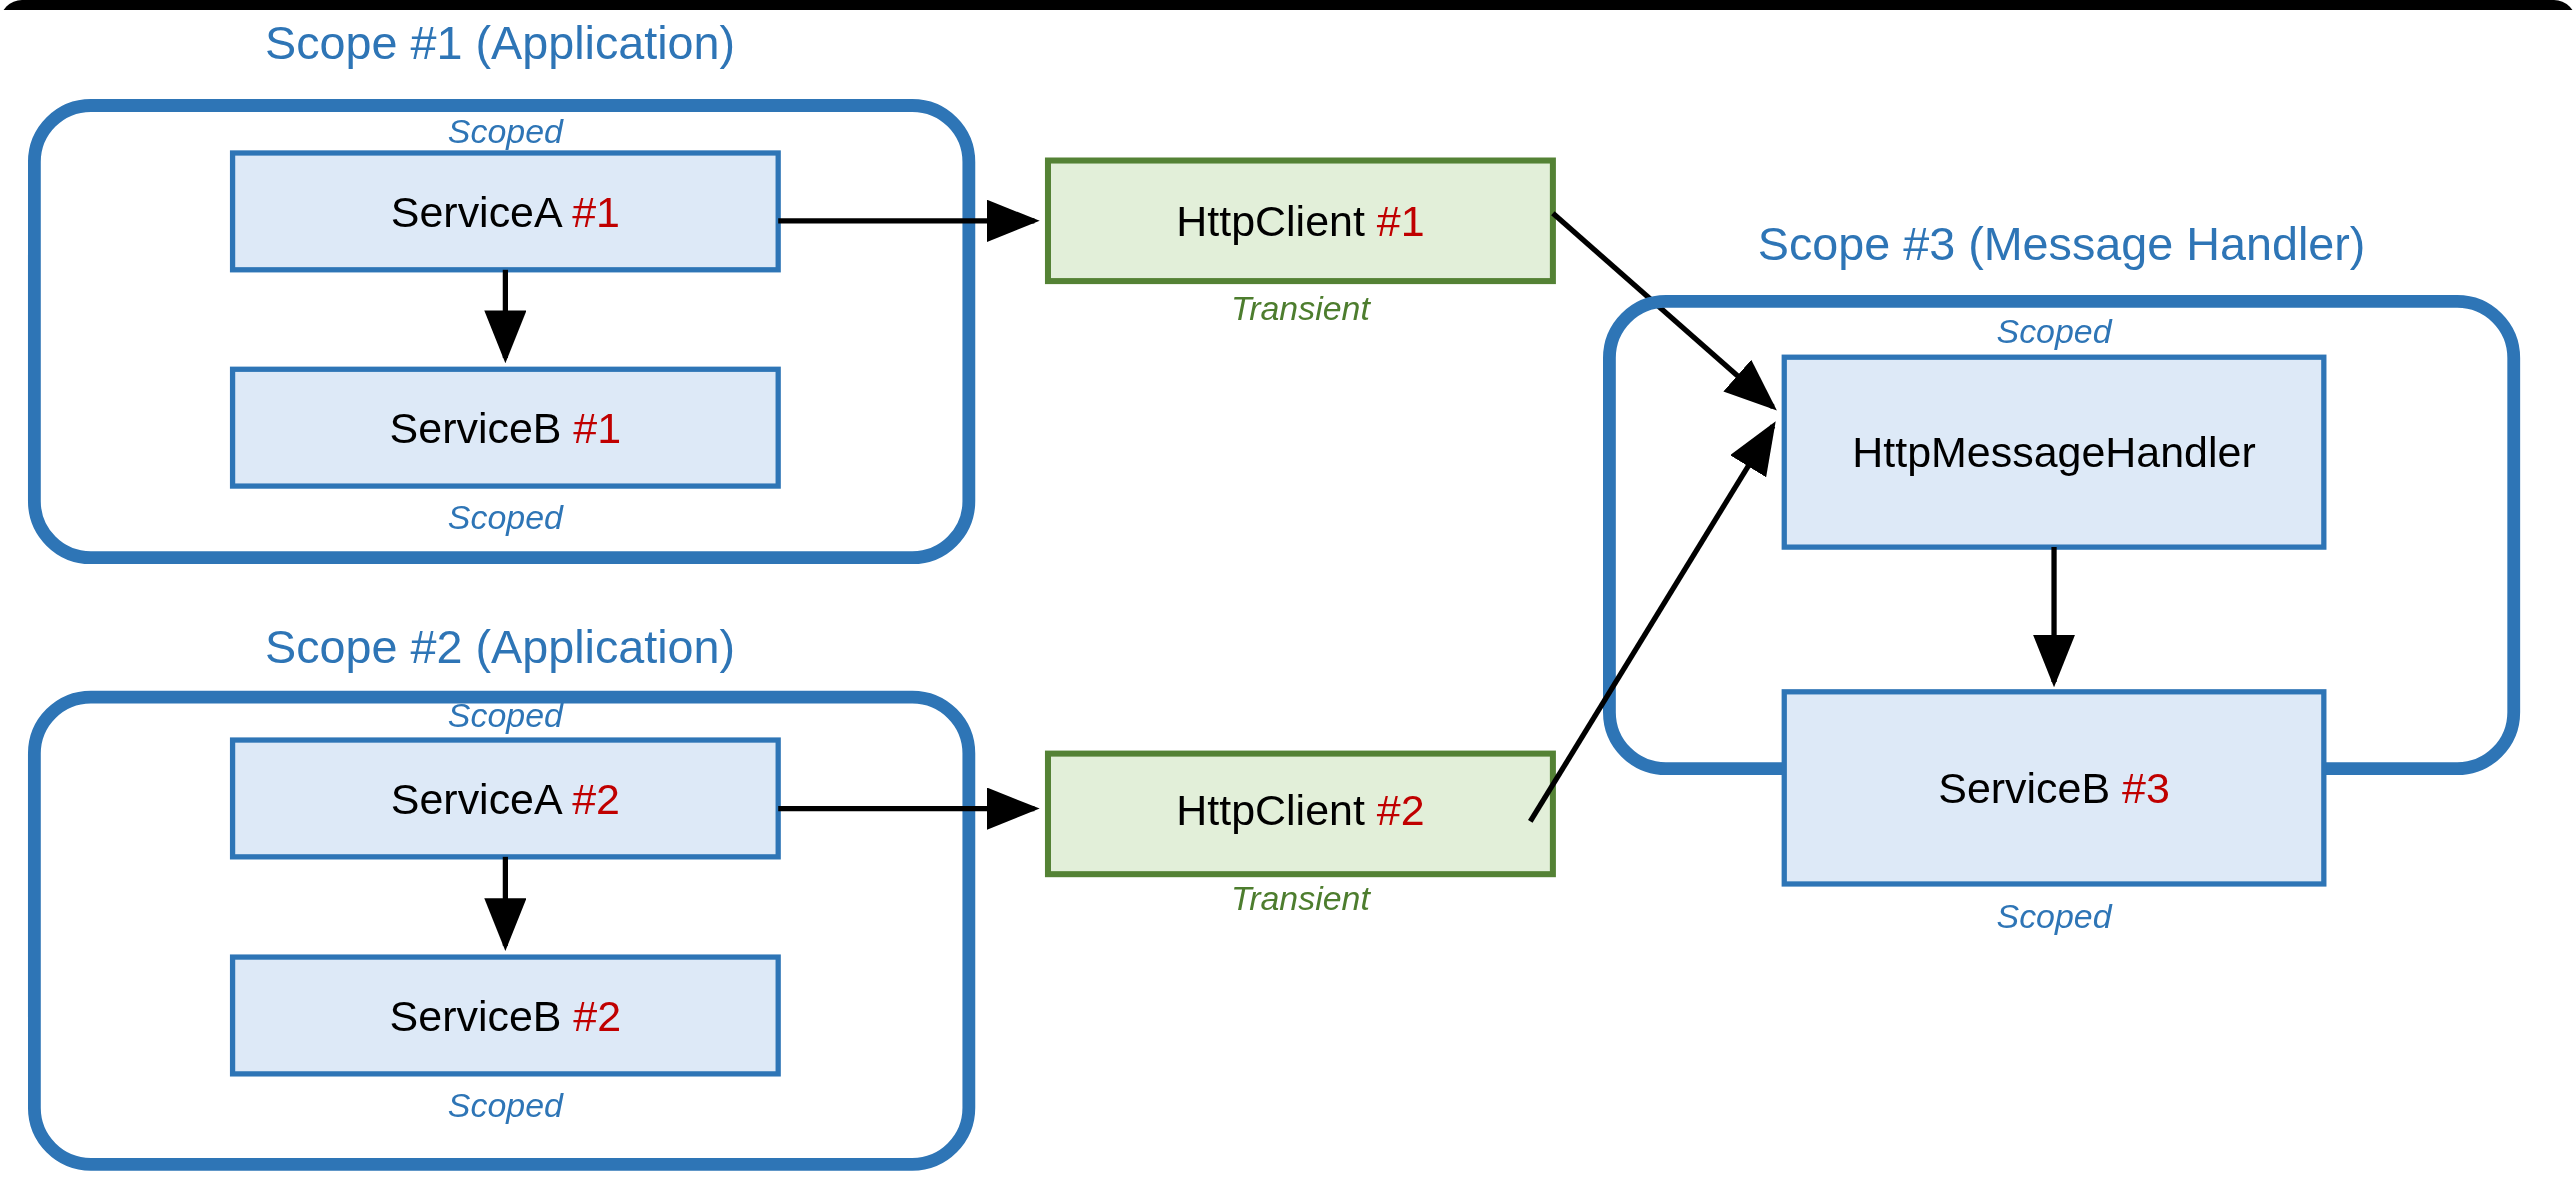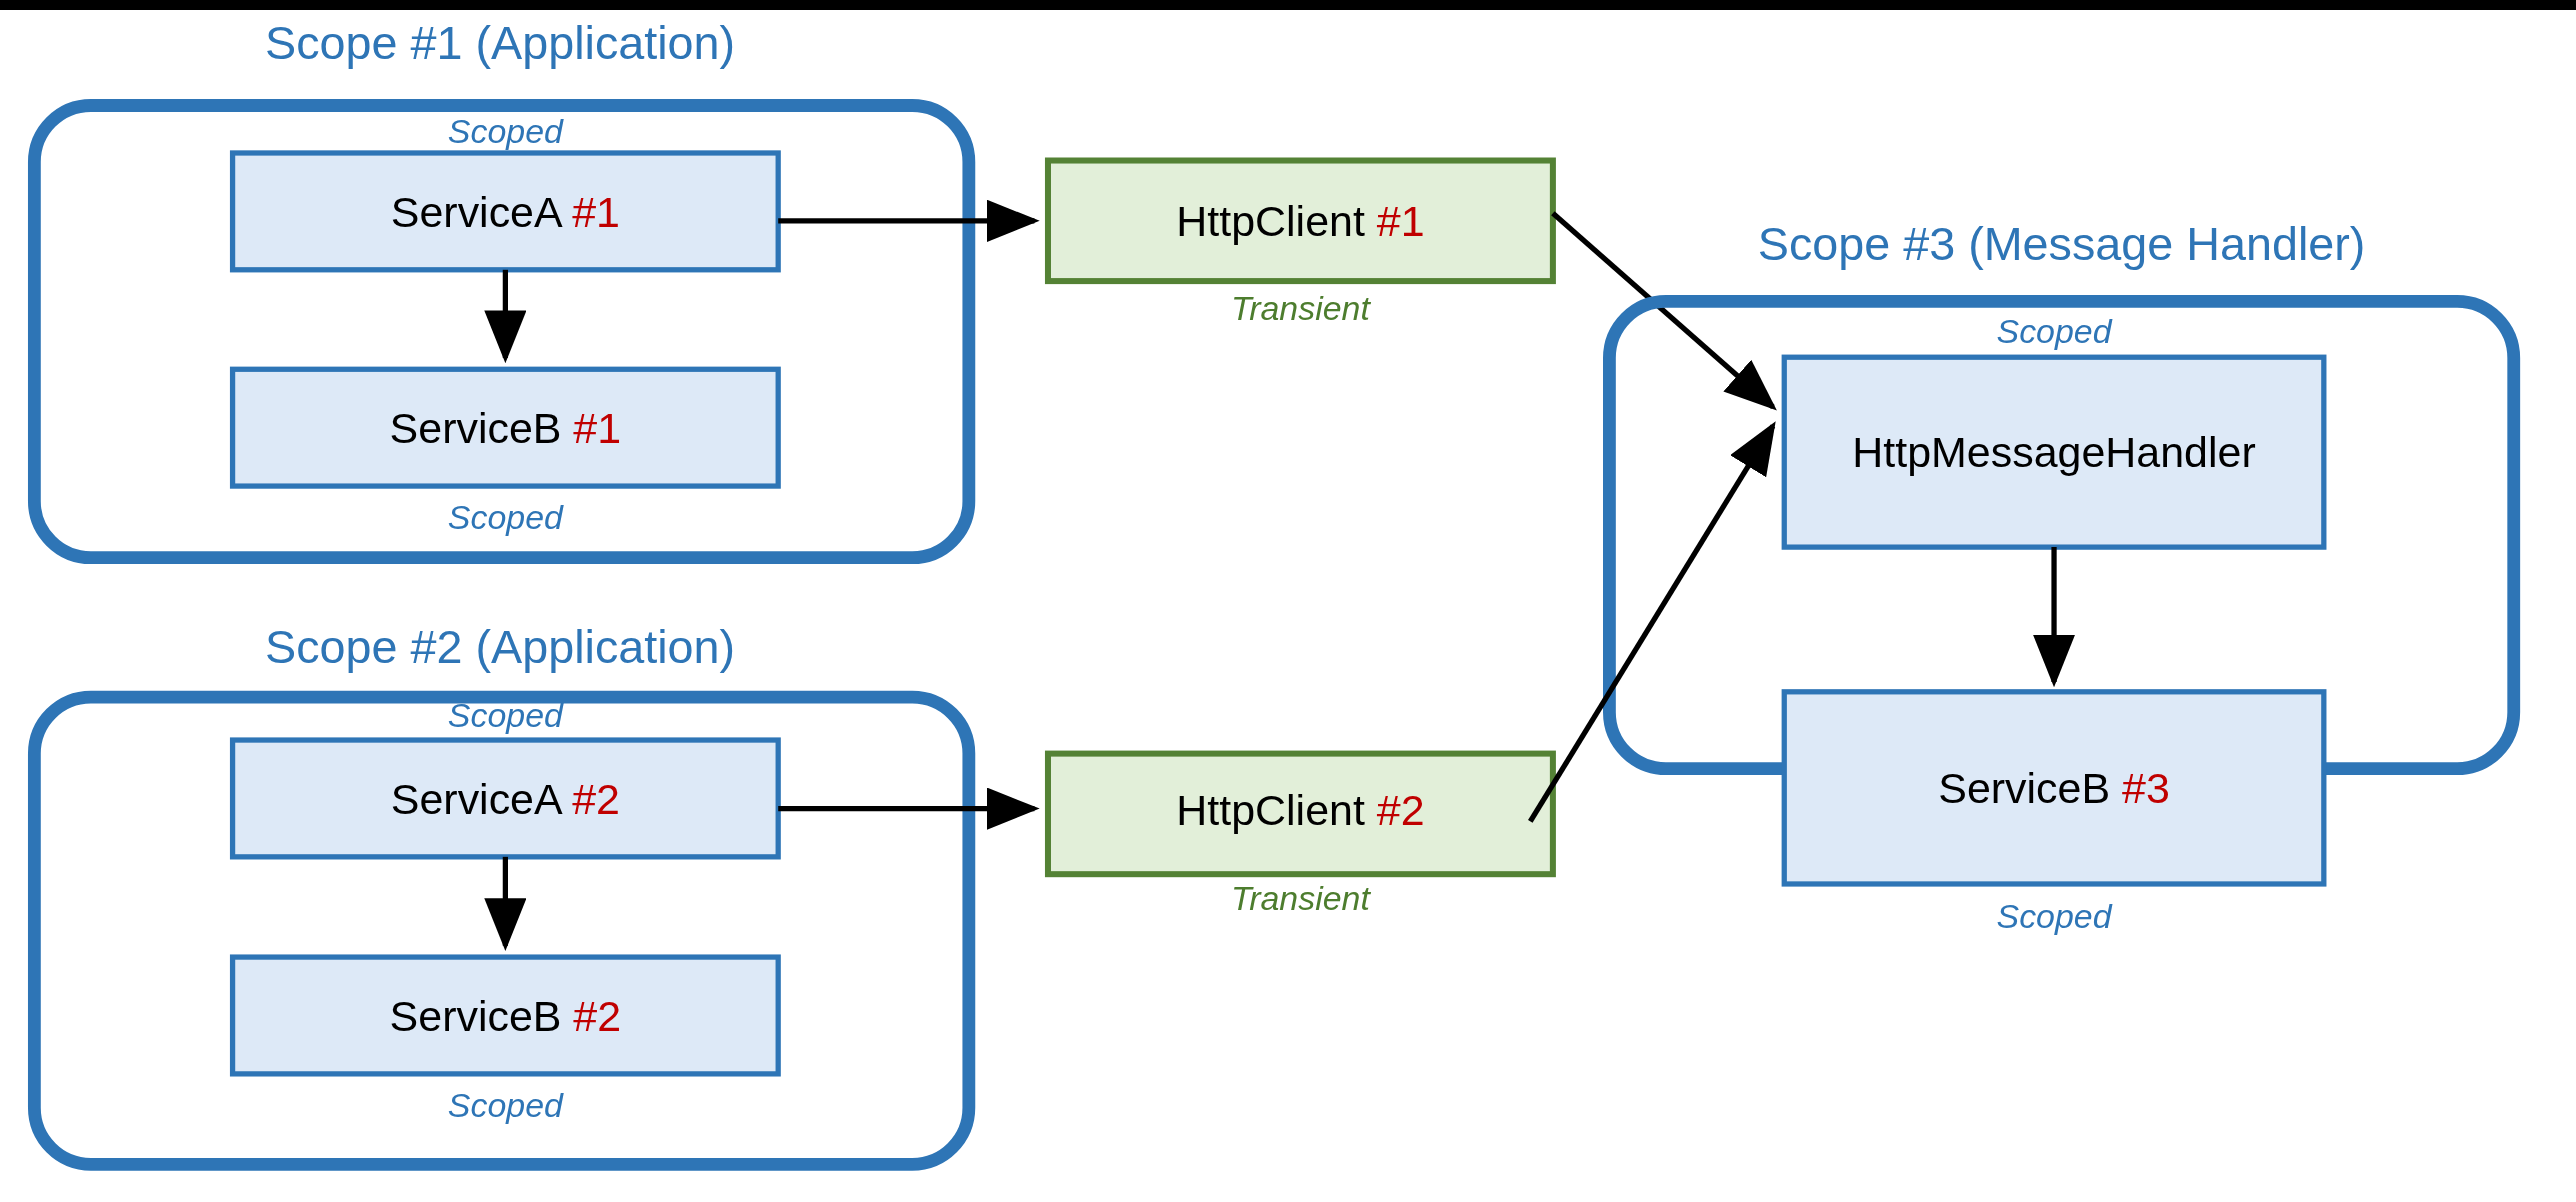--- a/index.html
+++ b/index.html
@@ -7,20 +7,21 @@
     padding: 0;
     background: #ffffff;
   }
   #stage {
     position: relative;
     width: 2576px;
     height: 1202px;
     background: #ffffff;
     overflow: hidden;
     font-family: "Liberation Sans", sans-serif;
+    border-radius: 22px;
   }
   #topbar {
     position: absolute;
     left: 0; top: 0;
     width: 2576px;
     height: 9.8px;
     background: #000000;
   }
   svg#diagram {
     position: absolute;

